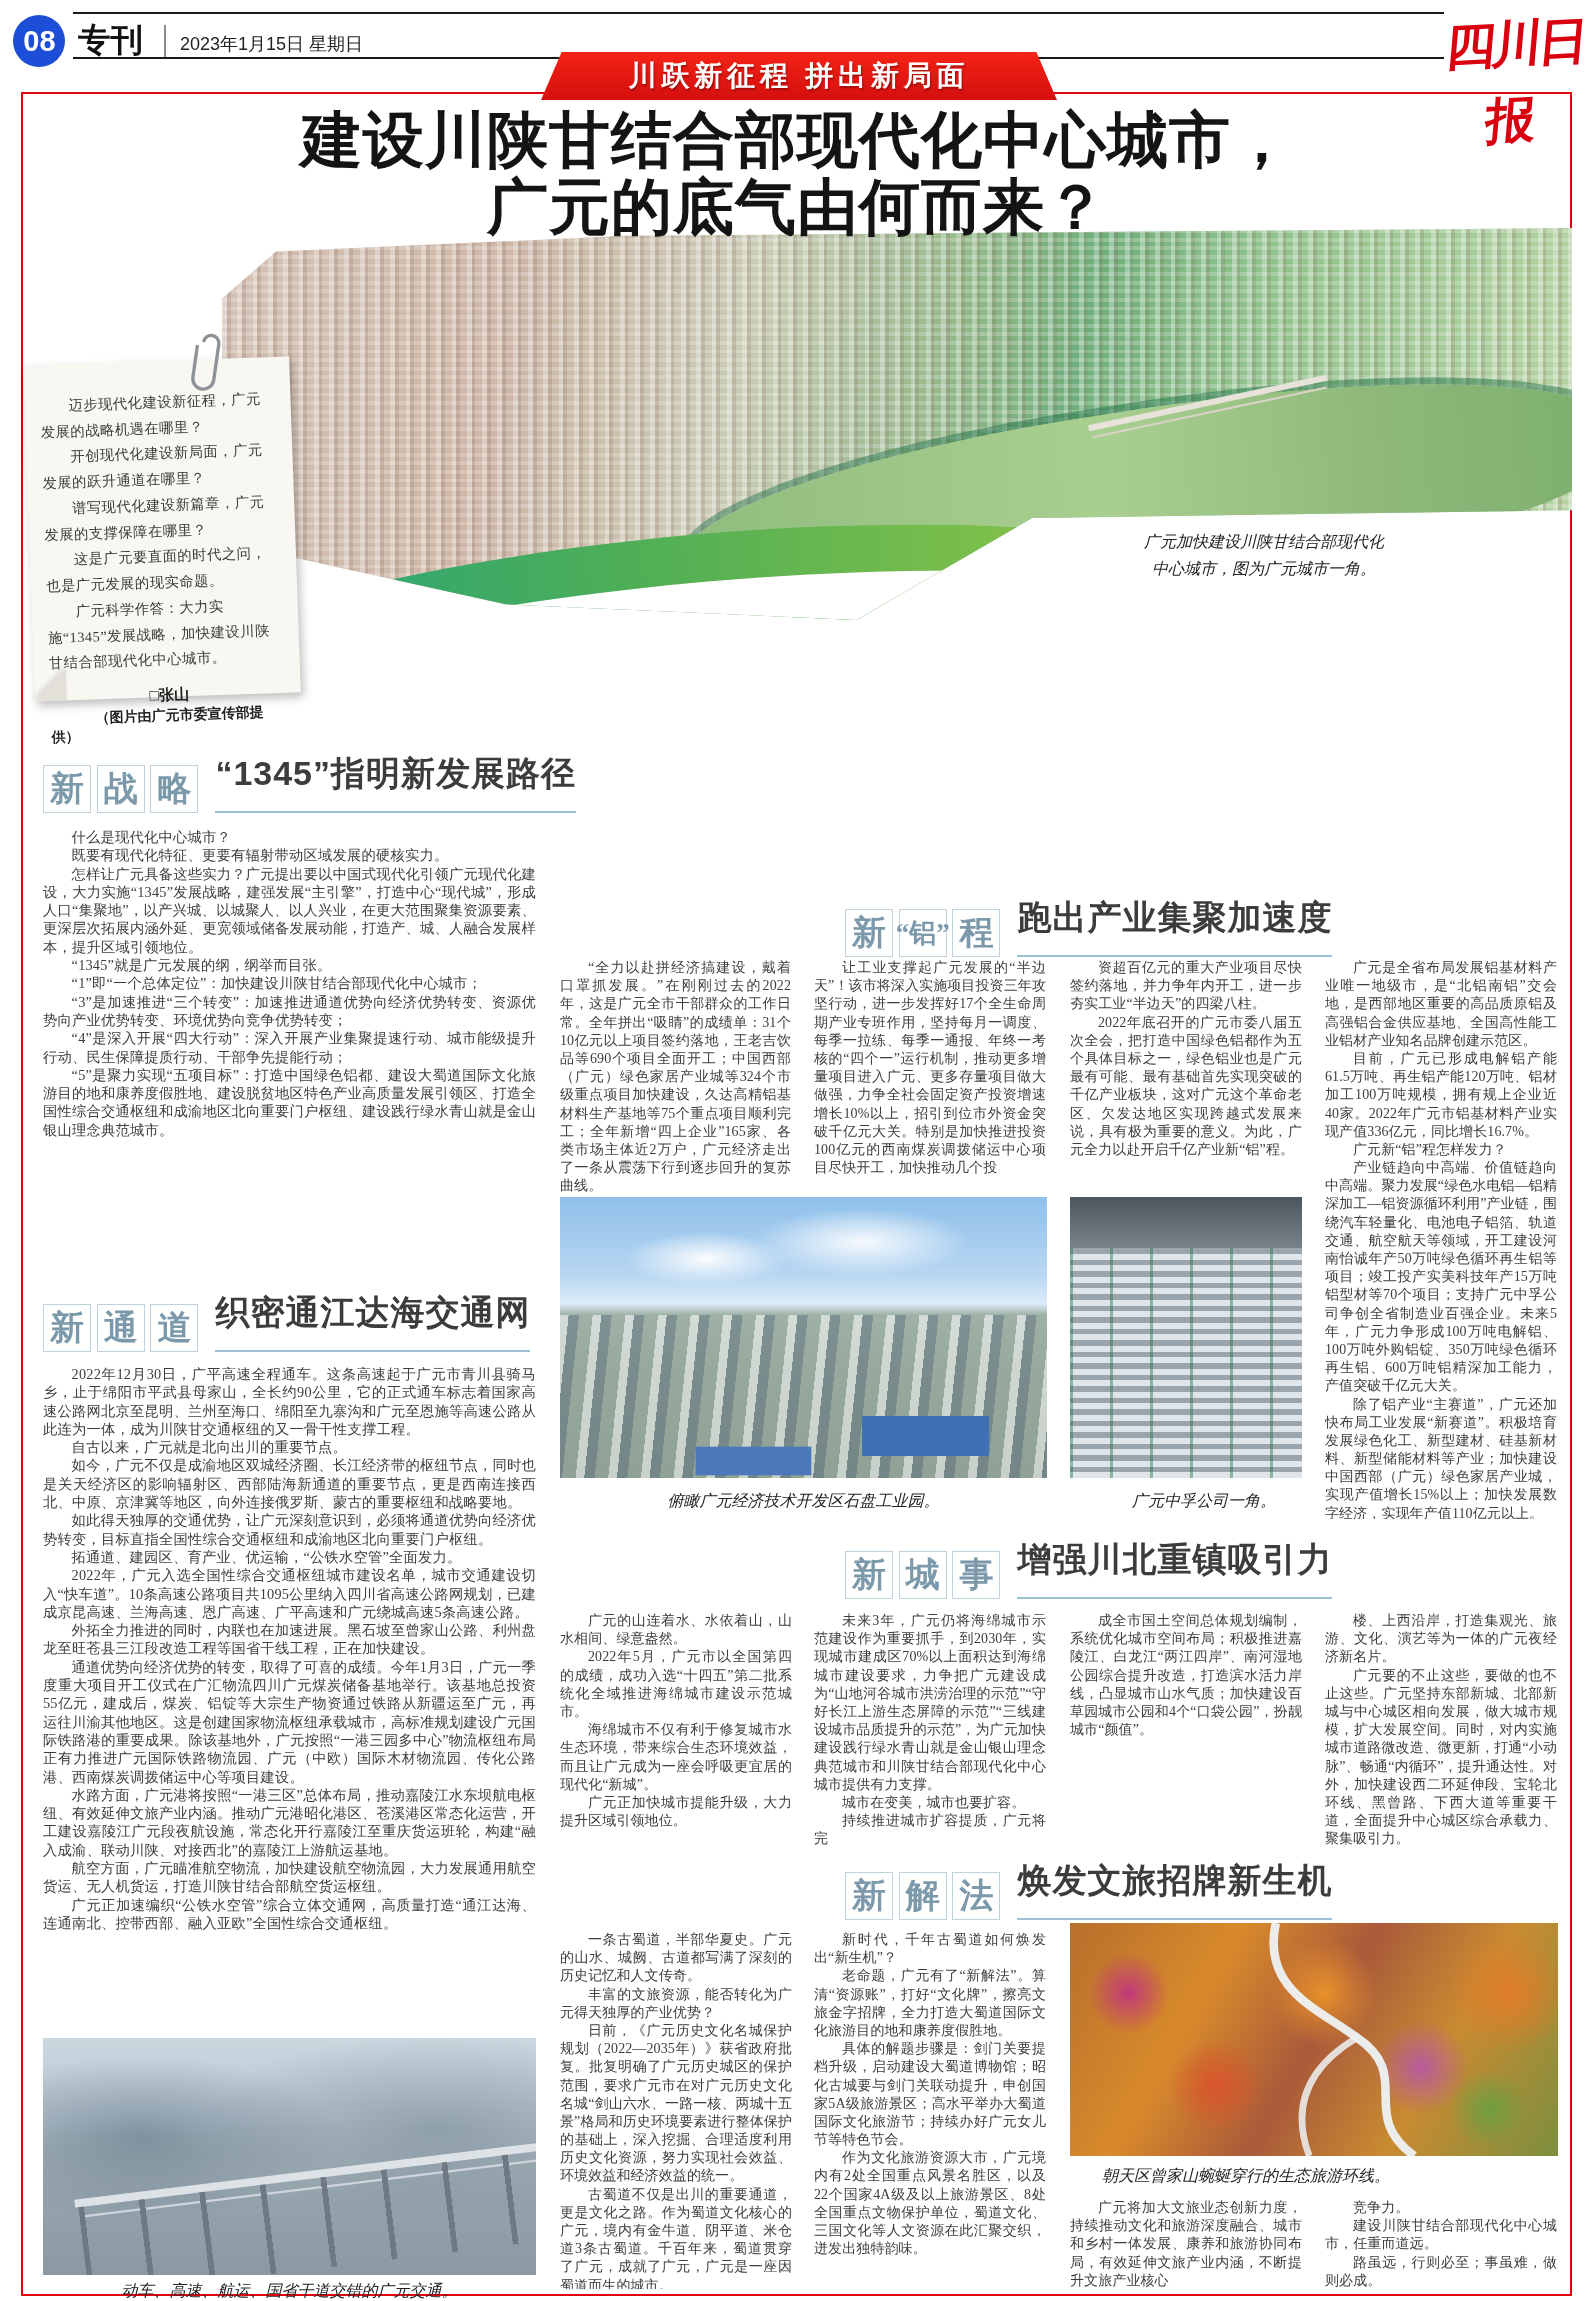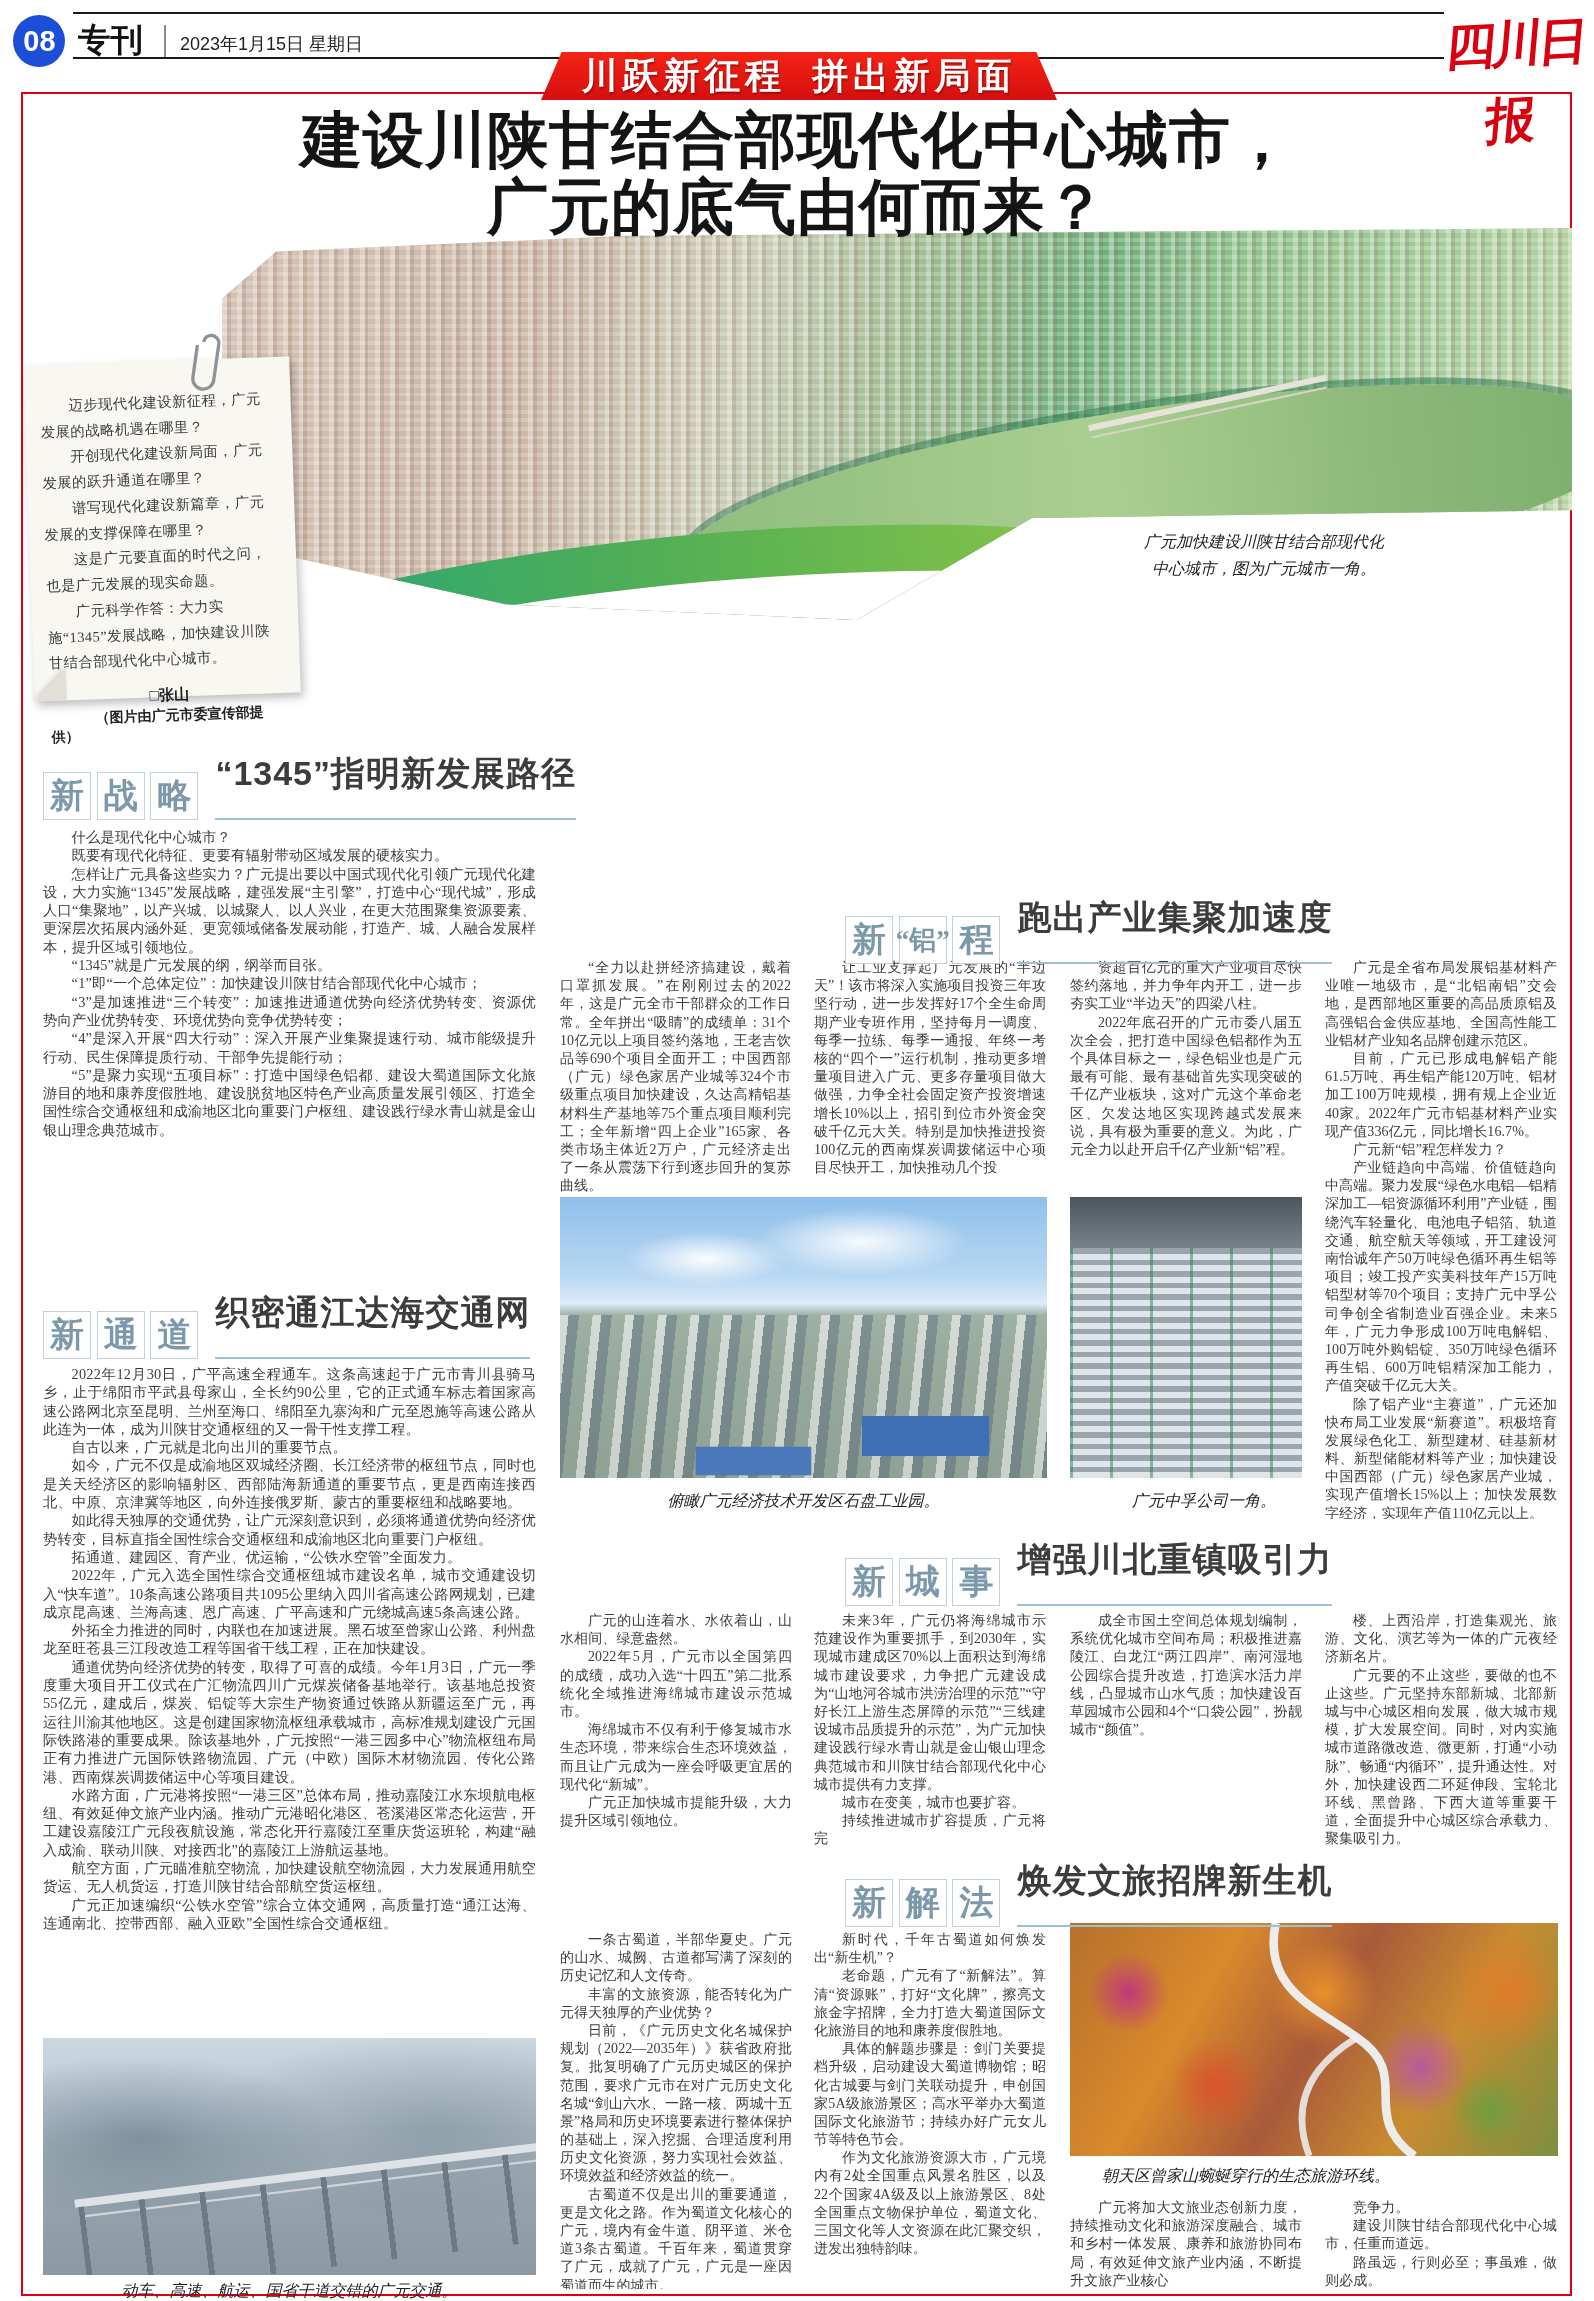--- a/index.html
+++ b/index.html
@@ -7,21 +7,21 @@
   
   .rule{position:absolute;background:#1a1a1a;height:1.9px;}
   .pagenum{position:absolute;left:13.4px;top:15.3px;width:52px;height:52px;border-radius:50%;background:#1d4ed8;color:#fff;font-family:"Liberation Sans",sans-serif;font-weight:bold;font-size:29px;display:flex;align-items:center;justify-content:center;}
   .seclabel{position:absolute;left:78px;top:19px;font-family:"Liberation Sans",sans-serif;font-weight:900;font-size:32.5px;color:#111;}
   .hdiv{position:absolute;left:164px;top:25px;width:1.9px;height:32.5px;background:#8a8a8a;}
   .hdate{position:absolute;left:180px;top:32px;font-family:"Liberation Sans",sans-serif;font-size:18px;color:#222;}
   .masthead{position:absolute;left:1436px;top:5.7px;width:159px;height:76px;color:#d9000f;font-family:"DejaVu Serif",serif;font-weight:bold;font-size:50px;line-height:76px;text-align:center;transform:rotate(-3deg) skewX(-8deg);letter-spacing:-3.8px;}
   
   .frame{position:absolute;left:21px;top:92px;width:1547px;height:2200px;border:2.9px solid #e2000f;z-index:0;}
   .ribbon{position:absolute;left:541px;top:52px;width:516px;height:48px;background:linear-gradient(180deg,#f42315,#d50f0f);clip-path:polygon(4% 0,96% 0,100% 100%,0 100%);z-index:3;display:flex;align-items:center;justify-content:center;}
-  .ribbon span{color:#fff;font-family:Liberation Mono, monospace;font-weight:900;font-size:36px;letter-spacing:4.8px;text-shadow:1px 1.9px 1.9px rgba(100,0,0,.5);}
+  .ribbon span{color:#fff;font-family:Liberation Sans, sans-serif;font-weight:900;font-size:28px;letter-spacing:4.8px;text-shadow:1px 1.9px 1.9px rgba(100,0,0,.5);}
   
   .headline{position:absolute;left:0;top:107px;width:1594px;text-align:center;font-family:"Liberation Sans",sans-serif;font-weight:900;color:#141414;font-size:61px;line-height:1.1;letter-spacing:1px;z-index:2;}
   
   .hero{position:absolute;left:222px;top:228px;width:1350px;height:392px;z-index:1;overflow:hidden;
     clip-path:polygon(0 18%,4% 6%,30% 2%,100% 0,100% 72%,60% 74%,47% 100%,21% 96%,0 80%);
     background:
       repeating-linear-gradient(90deg,rgba(255,255,255,.30) 0 4.8px,rgba(130,95,85,.20) 4.8px 8.6px,rgba(0,0,0,0) 8.6px 15.3px),
       repeating-linear-gradient(0deg,rgba(255,255,255,.22) 0 3.8px,rgba(0,0,0,0) 3.8px 8.6px),
       linear-gradient(100deg,#d4c2b4 0%,#ccb6a6 22%,#c9cbb4 38%,#97b98c 52%,#6fae7a 62%,#8cc08a 72%,#b9d4a4 100%);}
   .hero .river{position:absolute;left:34%;top:46%;width:70%;height:46%;transform:rotate(-9deg);border-radius:45% 55% 40% 60%;background:linear-gradient(95deg,#8fbc7d,#a9cf90 45%,#8db87a 75%,#7bae6d);box-shadow:0 -5.7px 0 1.9px rgba(28,110,70,.45);}
@@ -35,21 +35,21 @@
   .memo p{margin:0;font-size:14.3px;line-height:1.8;letter-spacing:0.5px;color:#3a3a3a;text-indent:2em;}
   .memo .byline{margin-top:11.5px;font-family:"Liberation Sans",sans-serif;font-weight:bold;font-size:15.3px;text-indent:6.5em;color:#222;}
   .memo .credit{font-family:"Liberation Sans",sans-serif;font-weight:bold;font-size:14px;text-indent:3.2em;color:#222;margin-top:1.9px;}
   .clip{position:absolute;left:168px;top:-34px;width:32.5px;height:75px;transform:rotate(10deg);}
   
   .cap{position:absolute;font-size:16px;color:#222;font-family:"Liberation Serif",serif;font-style:italic;text-align:center;line-height:1.7;}
   
   .sechead{position:absolute;display:flex;align-items:flex-end;z-index:2;}
   .boxes{display:flex;gap:5.7px;}
   .boxchar{width:46px;height:46px;border:1px solid #bfd2dc;color:#7b99ab;font-family:"Liberation Serif",serif;font-weight:bold;font-size:34px;display:flex;align-items:center;justify-content:center;background:#fff;}
-  .sectitle{margin-left:17px;font-family:"Liberation Sans",sans-serif;font-weight:900;font-size:34px;color:#3c3c3c;padding-bottom:21px;border-bottom:2.9px solid #9cc0d4;letter-spacing:1px;}
+  .sectitle{margin-left:17px;font-family:"Liberation Sans",sans-serif;font-weight:900;font-size:34px;color:#3c3c3c;padding-bottom:14px;border-bottom:2.9px solid #9cc0d4;letter-spacing:1px;}
   
   .col{position:absolute;overflow:hidden;text-align:justify;}
   .wide{font-size:14.3px;line-height:1.28;letter-spacing:0.2px;}
   .narrow{font-size:14px;line-height:1.3;letter-spacing:0.1px;}
   .col p{margin:0;text-indent:2em;}
   
   .photo{position:absolute;overflow:hidden;}
   .ph-shipan{background:
       radial-gradient(ellipse 115px 38px at 30% 22%,rgba(255,255,255,.95),rgba(255,255,255,0) 70%),
       radial-gradient(ellipse 153px 48px at 62% 16%,rgba(255,255,255,.9),rgba(255,255,255,0) 70%),

